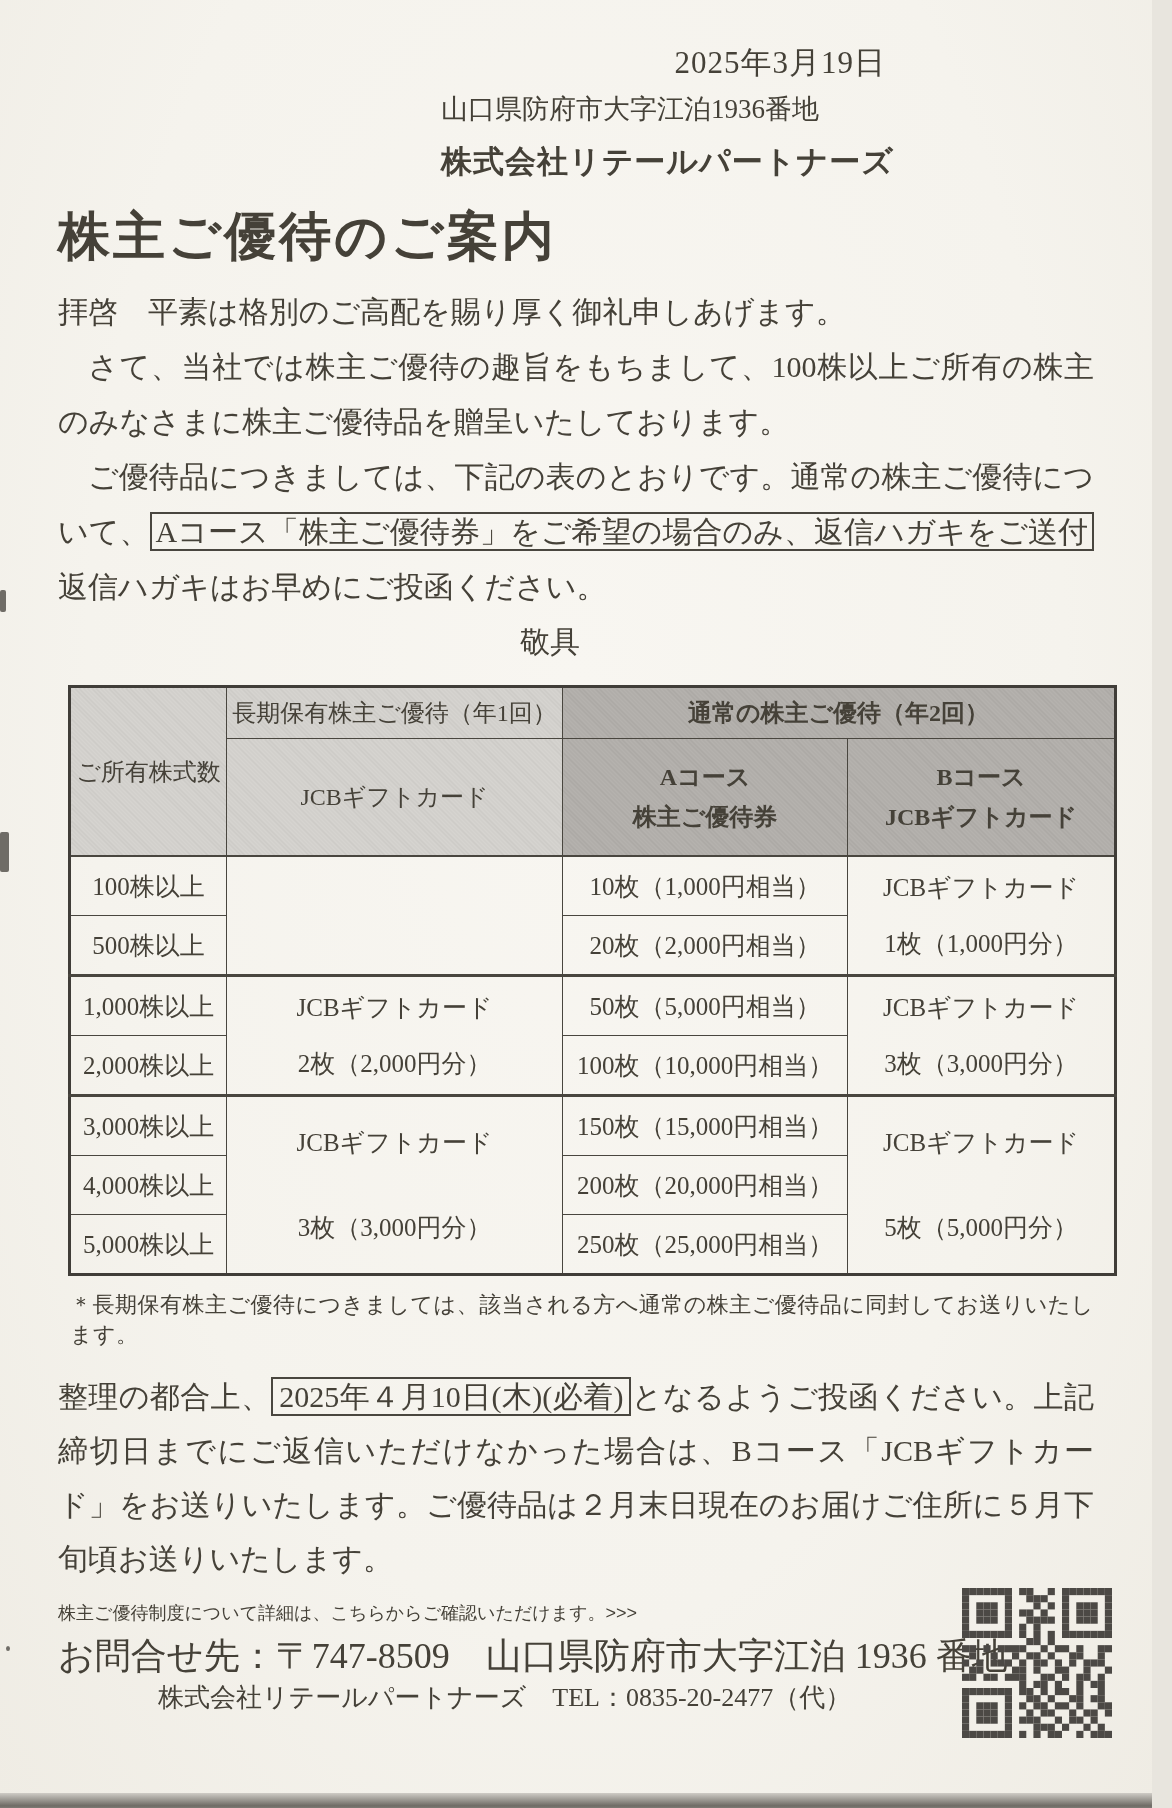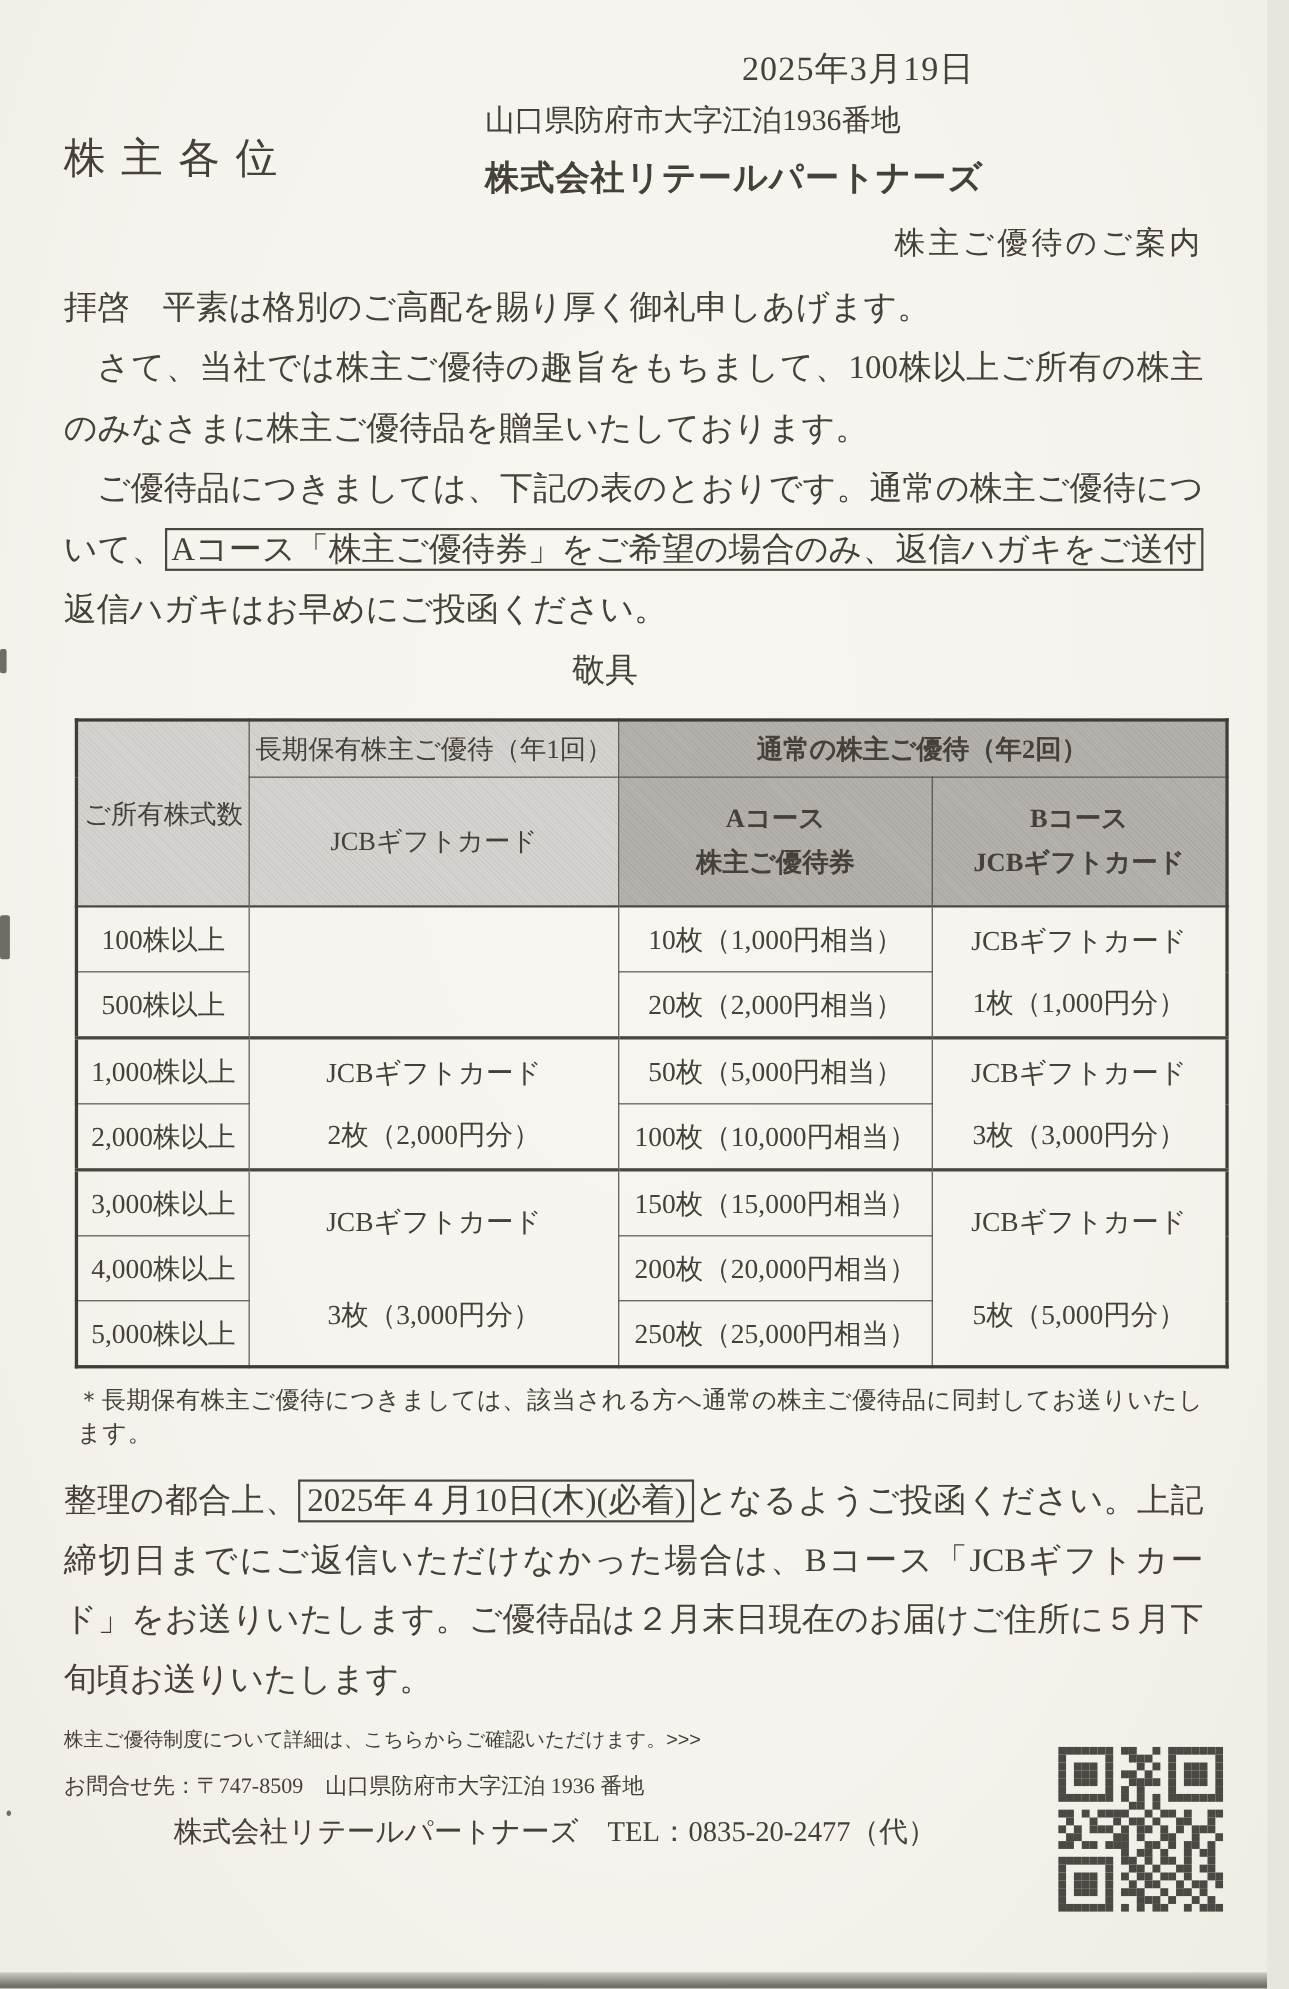--- a/index.html
+++ b/index.html
@@ -12,21 +12,21 @@
   .content{padding:42px 58px 0 58px;}
   .date{ text-align:right;padding-right:208px;font-size:31px;line-height:42px;letter-spacing:1px;}
   .head-row{display:flex;align-items:flex-start;margin-top:6px;}
   .salutation{font-size:38px;letter-spacing:14px;margin-top:28px;white-space:nowrap;}
   .sender{margin-left:auto;margin-right:200px;}
   .sender .addr{font-size:27px;line-height:38px;}
   .sender .company{font-size:31px;line-height:44px;margin-top:12px;font-weight:bold;
     font-family:"Liberation Sans","DejaVu Sans",sans-serif;letter-spacing:1px;}
   .sender .rep{font-size:27px;line-height:48px;margin-top:10px;white-space:nowrap;}
   .sender .rep-name{font-size:33px;letter-spacing:9px;margin-left:26px;}
-  .title{text-align:right;font-size:28px;font-weight:400;letter-spacing:3px;margin:18px 0 12px 0;}
+  .title{text-align:left;font-size:52px;font-weight:700;letter-spacing:3px;margin:18px 0 12px 0;}
   p.body{font-size:30px;line-height:55px;text-align:justify;margin:0;}
   p.indent{text-indent:1em;}
   .boxed{border:2px solid #49463f;padding:1px 4px;box-decoration-break:clone;-webkit-box-decoration-break:clone;}
   .keigu{font-size:30px;line-height:55px;text-align:center;padding-right:52px;}
 
   table.benefit{margin:16px 0 0 10px;border-collapse:collapse;table-layout:fixed;width:1046px;border:3px solid #403d38;}
   table.benefit td{border:1px solid #49463f;text-align:center;vertical-align:middle;font-size:25px;padding:0;}
   tr.h1 td{height:50px;font-size:24px;}
   tr.h2 td{height:116px;font-size:24px;}
   td.light{background:#d6d4d0;background-image:repeating-linear-gradient(45deg,rgba(0,0,0,0.05) 0 1px,transparent 1px 3px);}
@@ -37,21 +37,21 @@
   .hv span{display:block;line-height:40px;}
   .vcell{display:flex;flex-direction:column;justify-content:space-around;align-items:center;}
   td.span2 .vcell{height:112px;}
   td.span3 .vcell{height:170px;}
   .footnote{font-size:22px;margin:14px 0 0 12px;letter-spacing:0.5px;}
   .notes-p{margin-top:20px !important;line-height:54px !important;}
   .boxed-date{border:2px solid #49463f;padding:1px 6px;}
   .reminder{font-size:31px;margin-top:8px;letter-spacing:2px;}
   .footer{margin-top:10px;}
   .f-info{font-family:"Liberation Sans","DejaVu Sans",sans-serif;font-size:18px;line-height:34px;}
-  .f-contact1{font-size:20px;line-height:36px;margin-top:8px;font-family:Liberation Serif, serif;}
+  .f-contact1{font-size:36px;line-height:36px;margin-top:8px;font-family:Liberation Serif, serif;}
   .f-contact2{font-size:26px;line-height:36px;margin-top:6px;padding-left:100px;}
   .qr{position:absolute;left:962px;top:1588px;width:150px;height:150px;}
   .qr rect{fill:#4c4945;}
   .artifact{position:absolute;background:#6f6c66;border-radius:2px;}
   .a1{left:0;top:590px;width:6px;height:22px;}
   .a2{left:0;top:832px;width:9px;height:40px;}
   .a3{left:6px;top:1646px;width:4px;height:5px;border-radius:50%;}
   .bottom-strip{position:absolute;left:0;bottom:0;width:100%;height:15px;
     background:linear-gradient(to bottom,#cfccc6,#6f6c66 85%,#7d7a74);}
 </style>
@@ -60,21 +60,20 @@
 
 <div class="page">
   <div class="artifact a1"></div>
   <div class="artifact a2"></div>
   <div class="artifact a3"></div>
 
   <div class="content">
     <div class="date">2025年3月19日</div>
 
     <div class="head-row">
-      <div class="salutation">株主各位</div>
       <div class="sender">
         <div class="addr">山口県防府市大字江泊1936番地</div>
         <div class="company">株式会社リテールパートナーズ</div>
       </div>
     </div>
 
     <div class="title">株主ご優待のご案内</div>
 
     <p class="body">拝啓　平素は格別のご高配を賜り厚く御礼申しあげます。</p>
     <p class="body indent">さて、当社では株主ご優待の趣旨をもちまして、100株以上ご所有の株主のみなさまに株主ご優待品を贈呈いたしております。</p>

